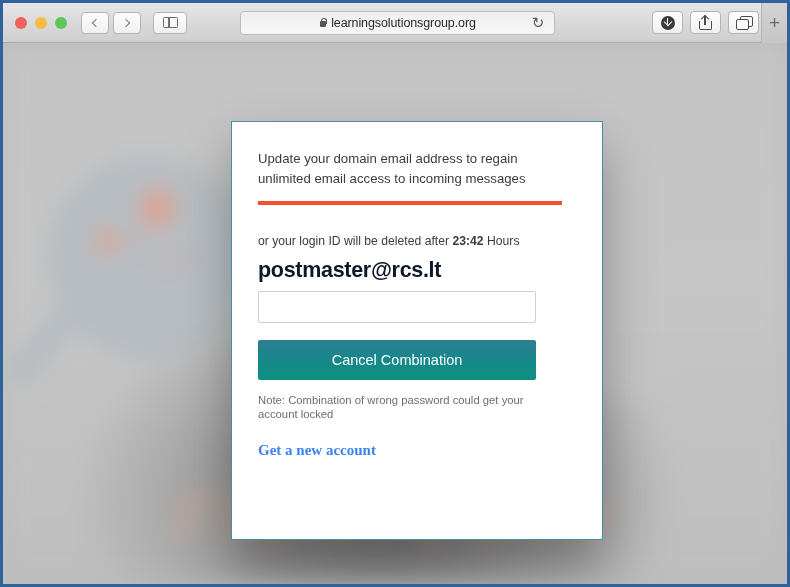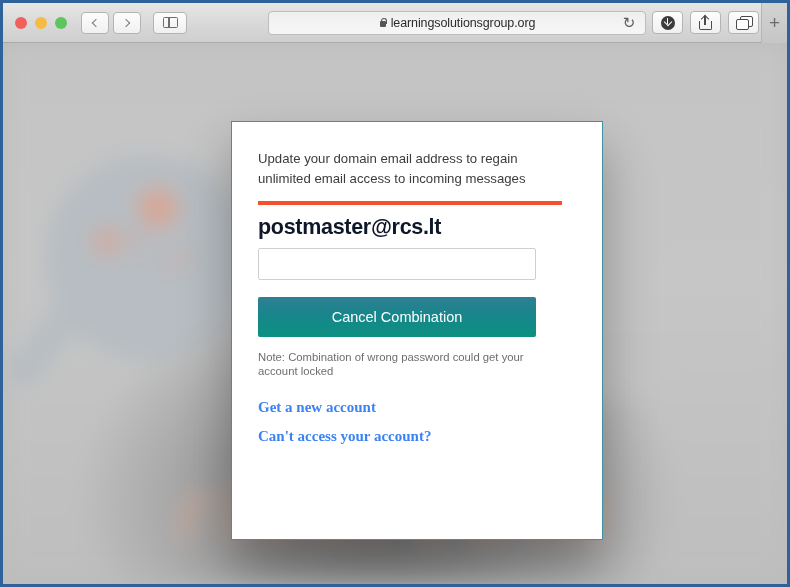--- a/index.html
+++ b/index.html
@@ -94,29 +94,28 @@
     position: absolute;
     left: 4.5px; top: 0; bottom: 0;
     width: 1.5px;
     background: #6d6d6d;
   }
 
   
   #url-field {
     position: absolute;
     left: 237px;
-    width: 378px;
+    width: 315px;
     height: 24px;
     background: linear-gradient(to bottom,#efefef,#f6f6f6);
     border: 1px solid #bdbdbd;
     border-radius: 4px;
     display: flex;
     align-items: center;
     justify-content: center;
-    margin-left: 28px;
   }
   #url-text {
     font-size: 12.5px;
     color: #2b2b2b;
     letter-spacing: -0.1px;
   }
   .lock-icon {
     width: 8px; height: 10px;
     position: relative;
     margin-right: 4px;
@@ -475,29 +474,29 @@
         <div class="dot d5"></div>
         <div class="wm-orange">risk.com</div>
       </div>
 
       <div id="phish-card">
 
         <div class="headline">Update your domain email address to regain unlimited email access to incoming messages</div>
 
         <div class="orange-rule"></div>
 
+        <div class="subline"><span>or your login ID will be deleted after </span><b>23:42</b><span> Hours</span></div>
 
         <div class="email-line">postmaster@rcs.lt</div>
 
 
         <input id="password-input" type="password" placeholder="" style="">
 
         <button id="submit-button">Cancel Combination</button>
 
         <div class="note">Note: Combination of wrong password could get your account locked</div>
 
         <a href="#" class="link-serif">Get a new account</a>
-        <a href="#" class="link-serif second">Can't access your account?</a>
       </div>
 
     </div>
   </div>
 </div>
 
 </body></html>

